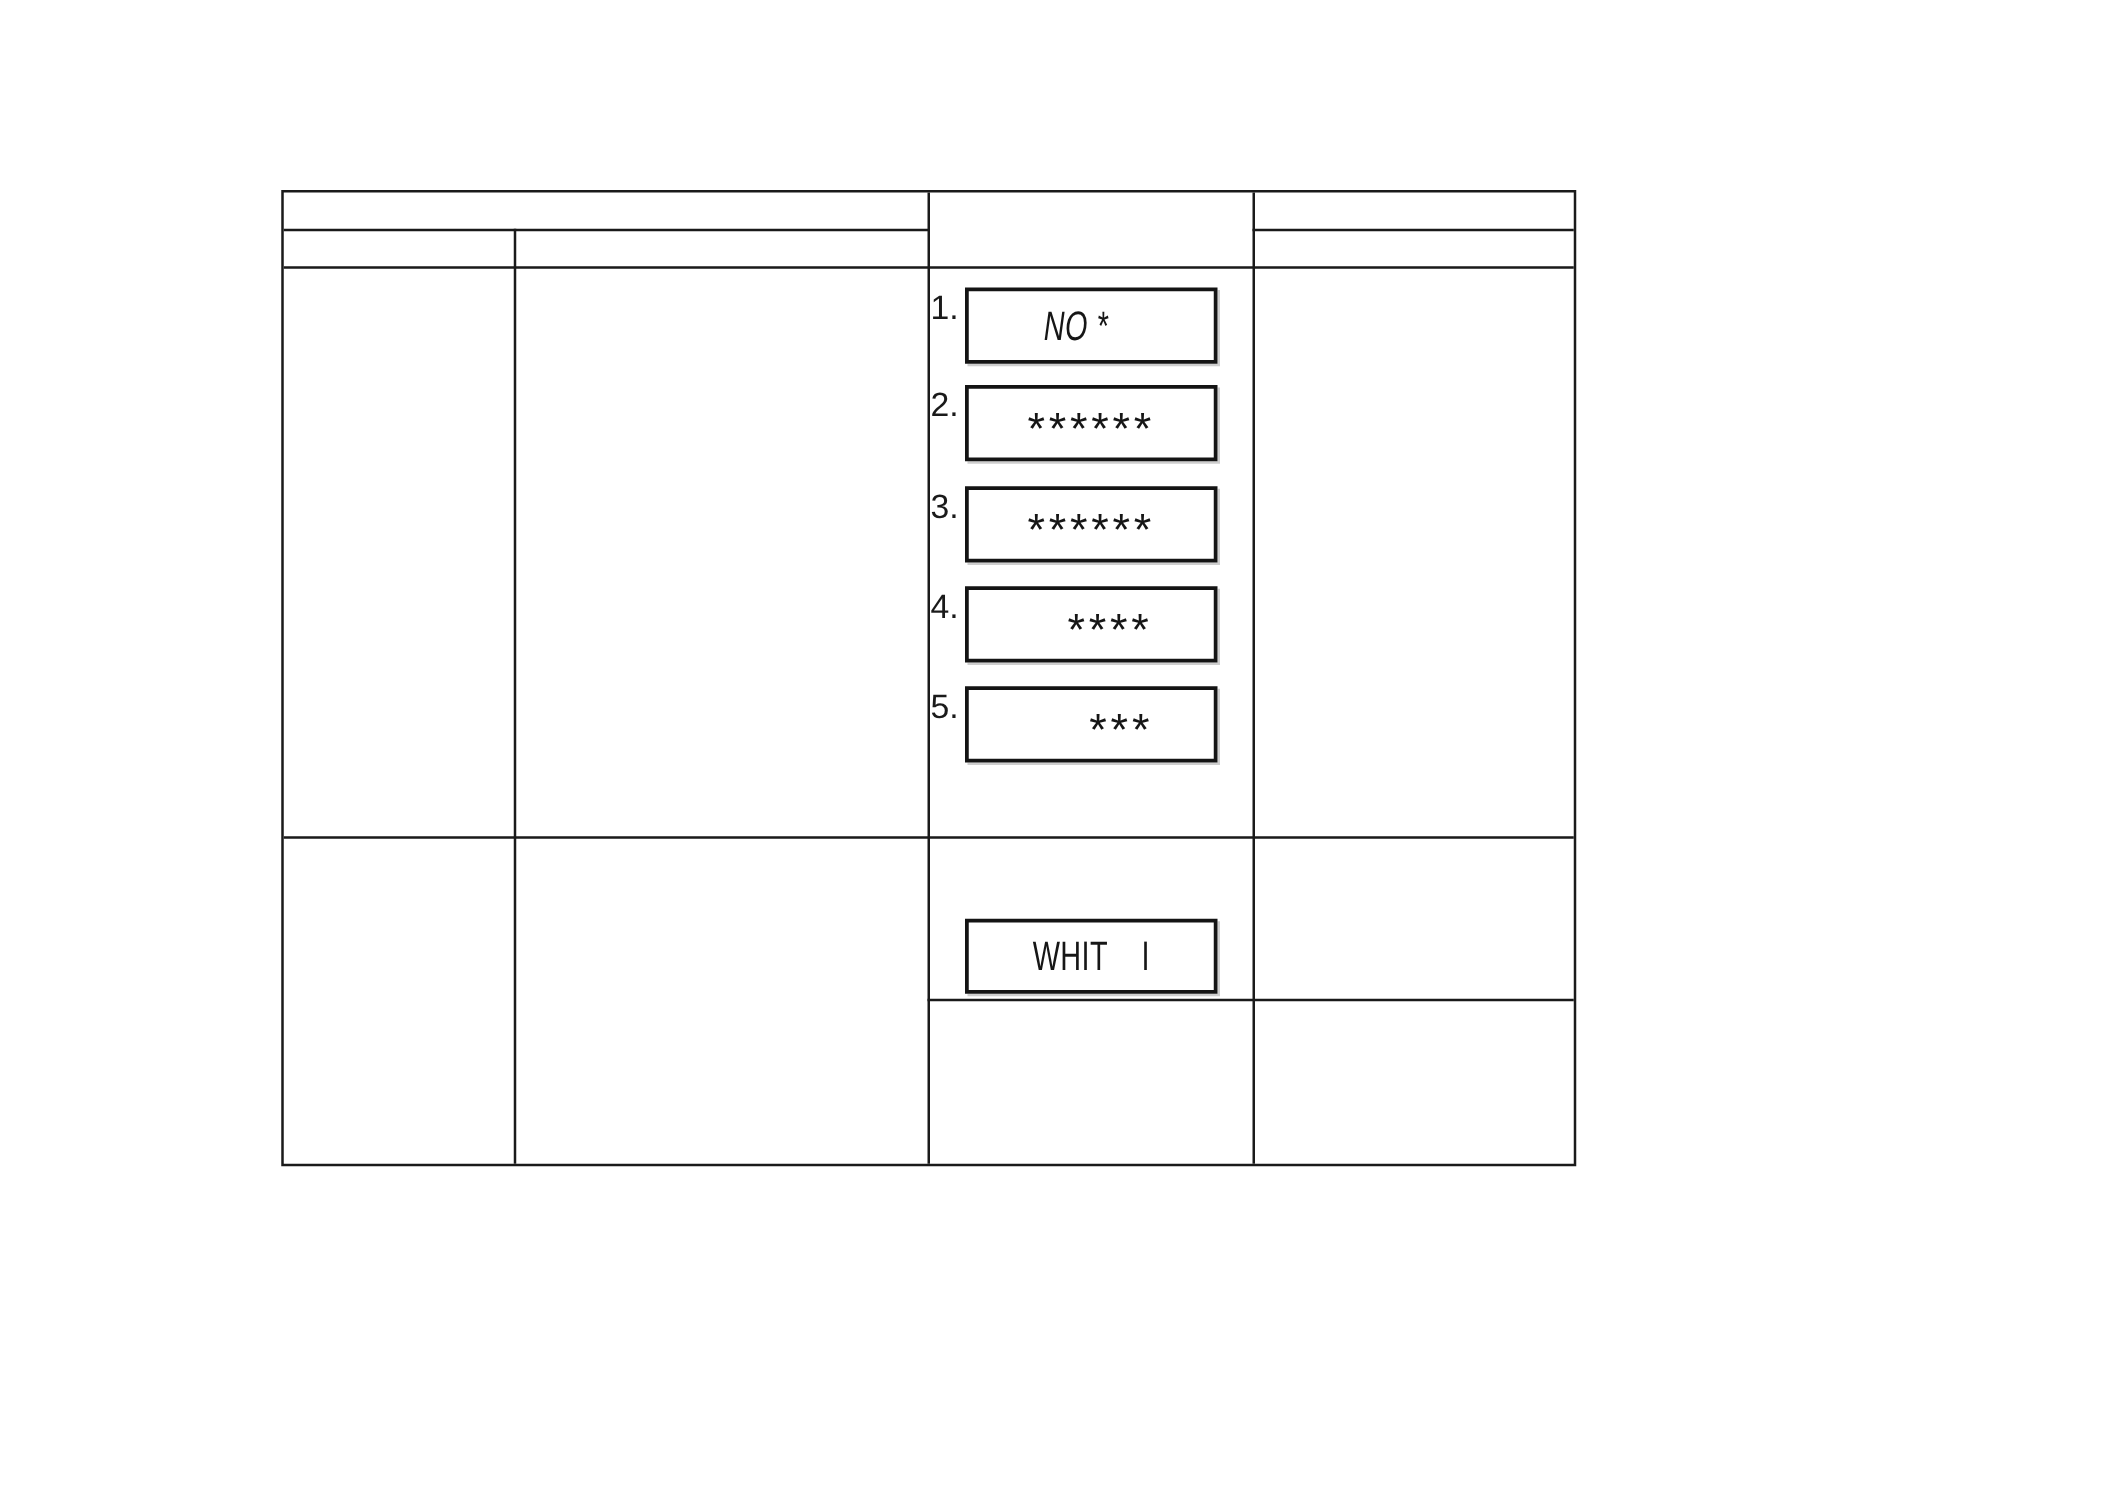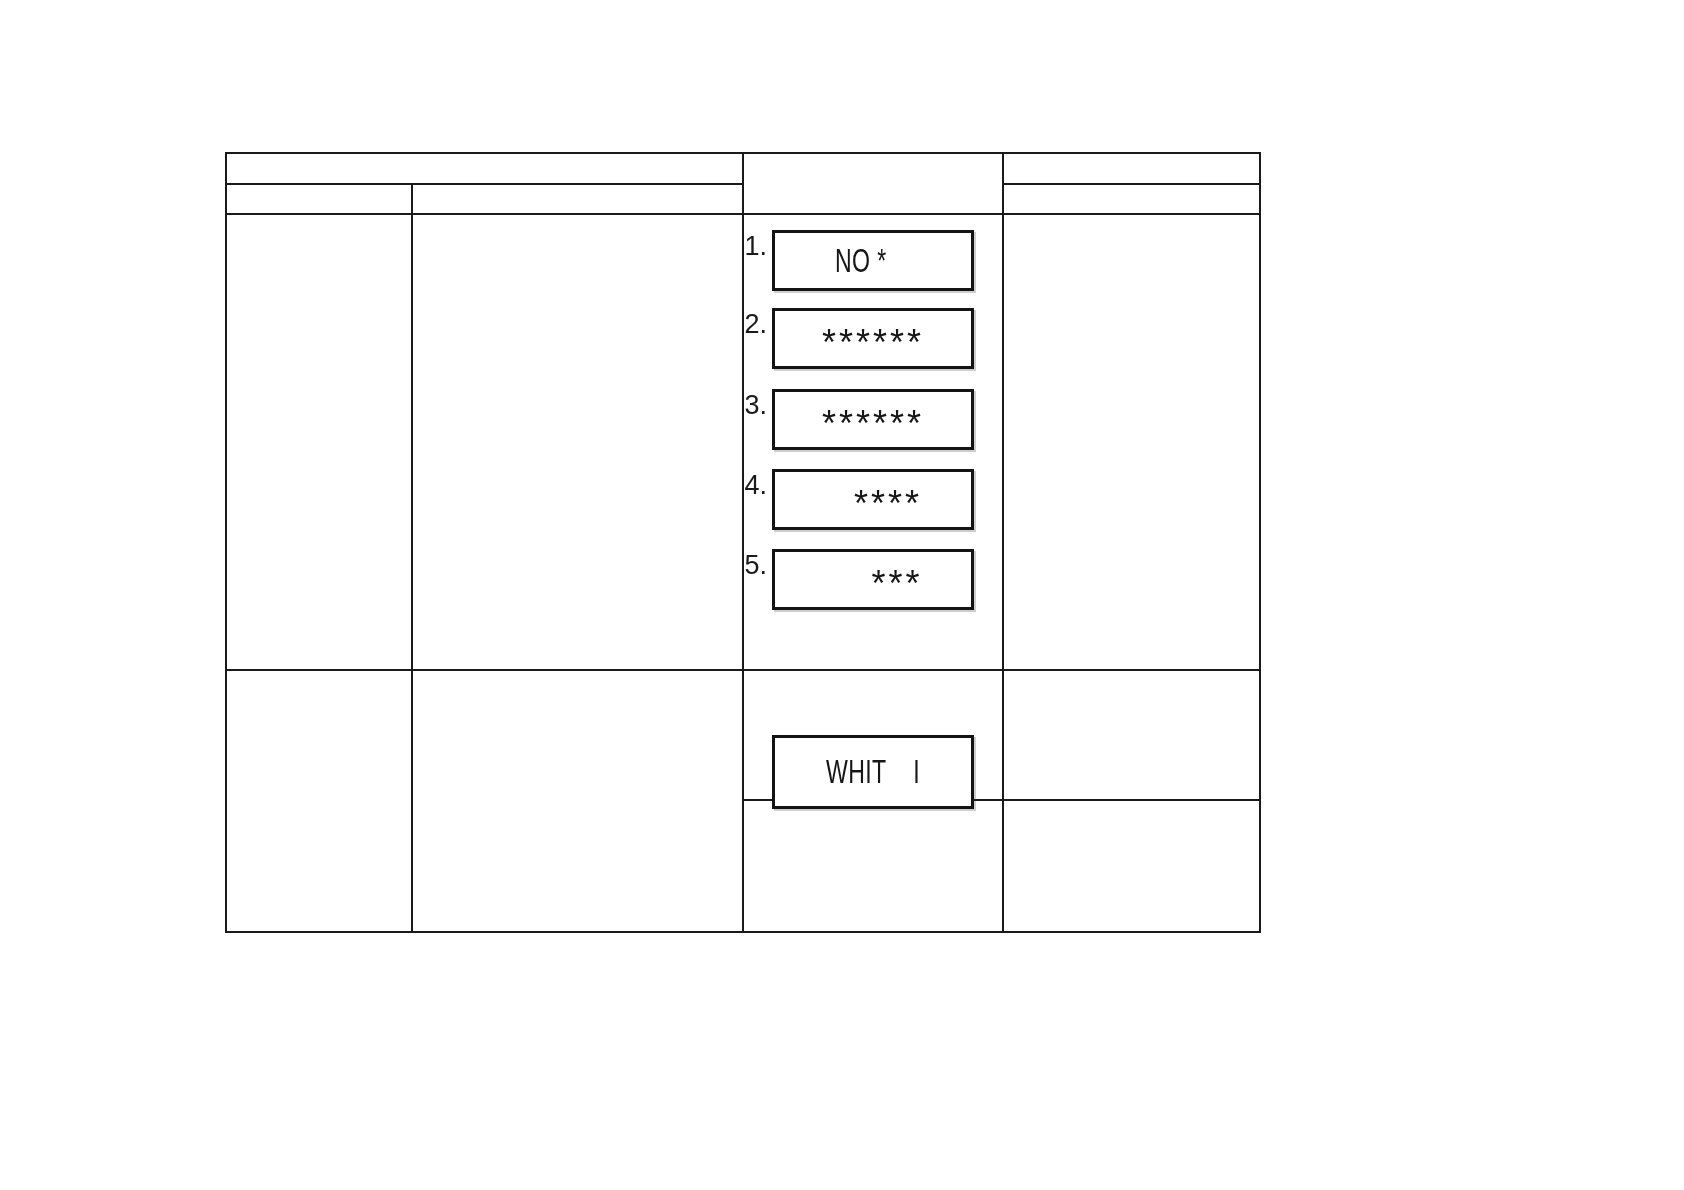--- a/index.html
+++ b/index.html
@@ -68,26 +68,26 @@
     width: 202px;
     height: 61px;
     border: 3px solid #141414;
     box-sizing: border-box;
     background: #ffffff;
     box-shadow: 2px 2px 0 rgba(60,60,60,0.25);
     display: flex;
     align-items: center;
     justify-content: center;
   }
-  .d1 { top: 76px;  padding-right: 24px; }
+  .d1 { top: 76px;  padding-right: 24px; font-style: italic; }
   .d2 { top: 154px; }
   .d3 { top: 235px; }
   .d4 { top: 315px; padding-left: 30px; }
   .d5 { top: 395px; padding-left: 48px; }
-  .d6 { top: 581px; height: 74px; padding-right: 0; }
+  .d6 { top: 581px; height: 60px; padding-right: 0; }
   .d7 { top: 711px; height: 65px; padding-right: 38px; }
   .t-cond {
     font-size: 33px;
     letter-spacing: 0.5px;
     white-space: pre;
     transform: scaleX(0.70);
     transform-origin: center;
     color: #161616;
   }
   .t-stars {

